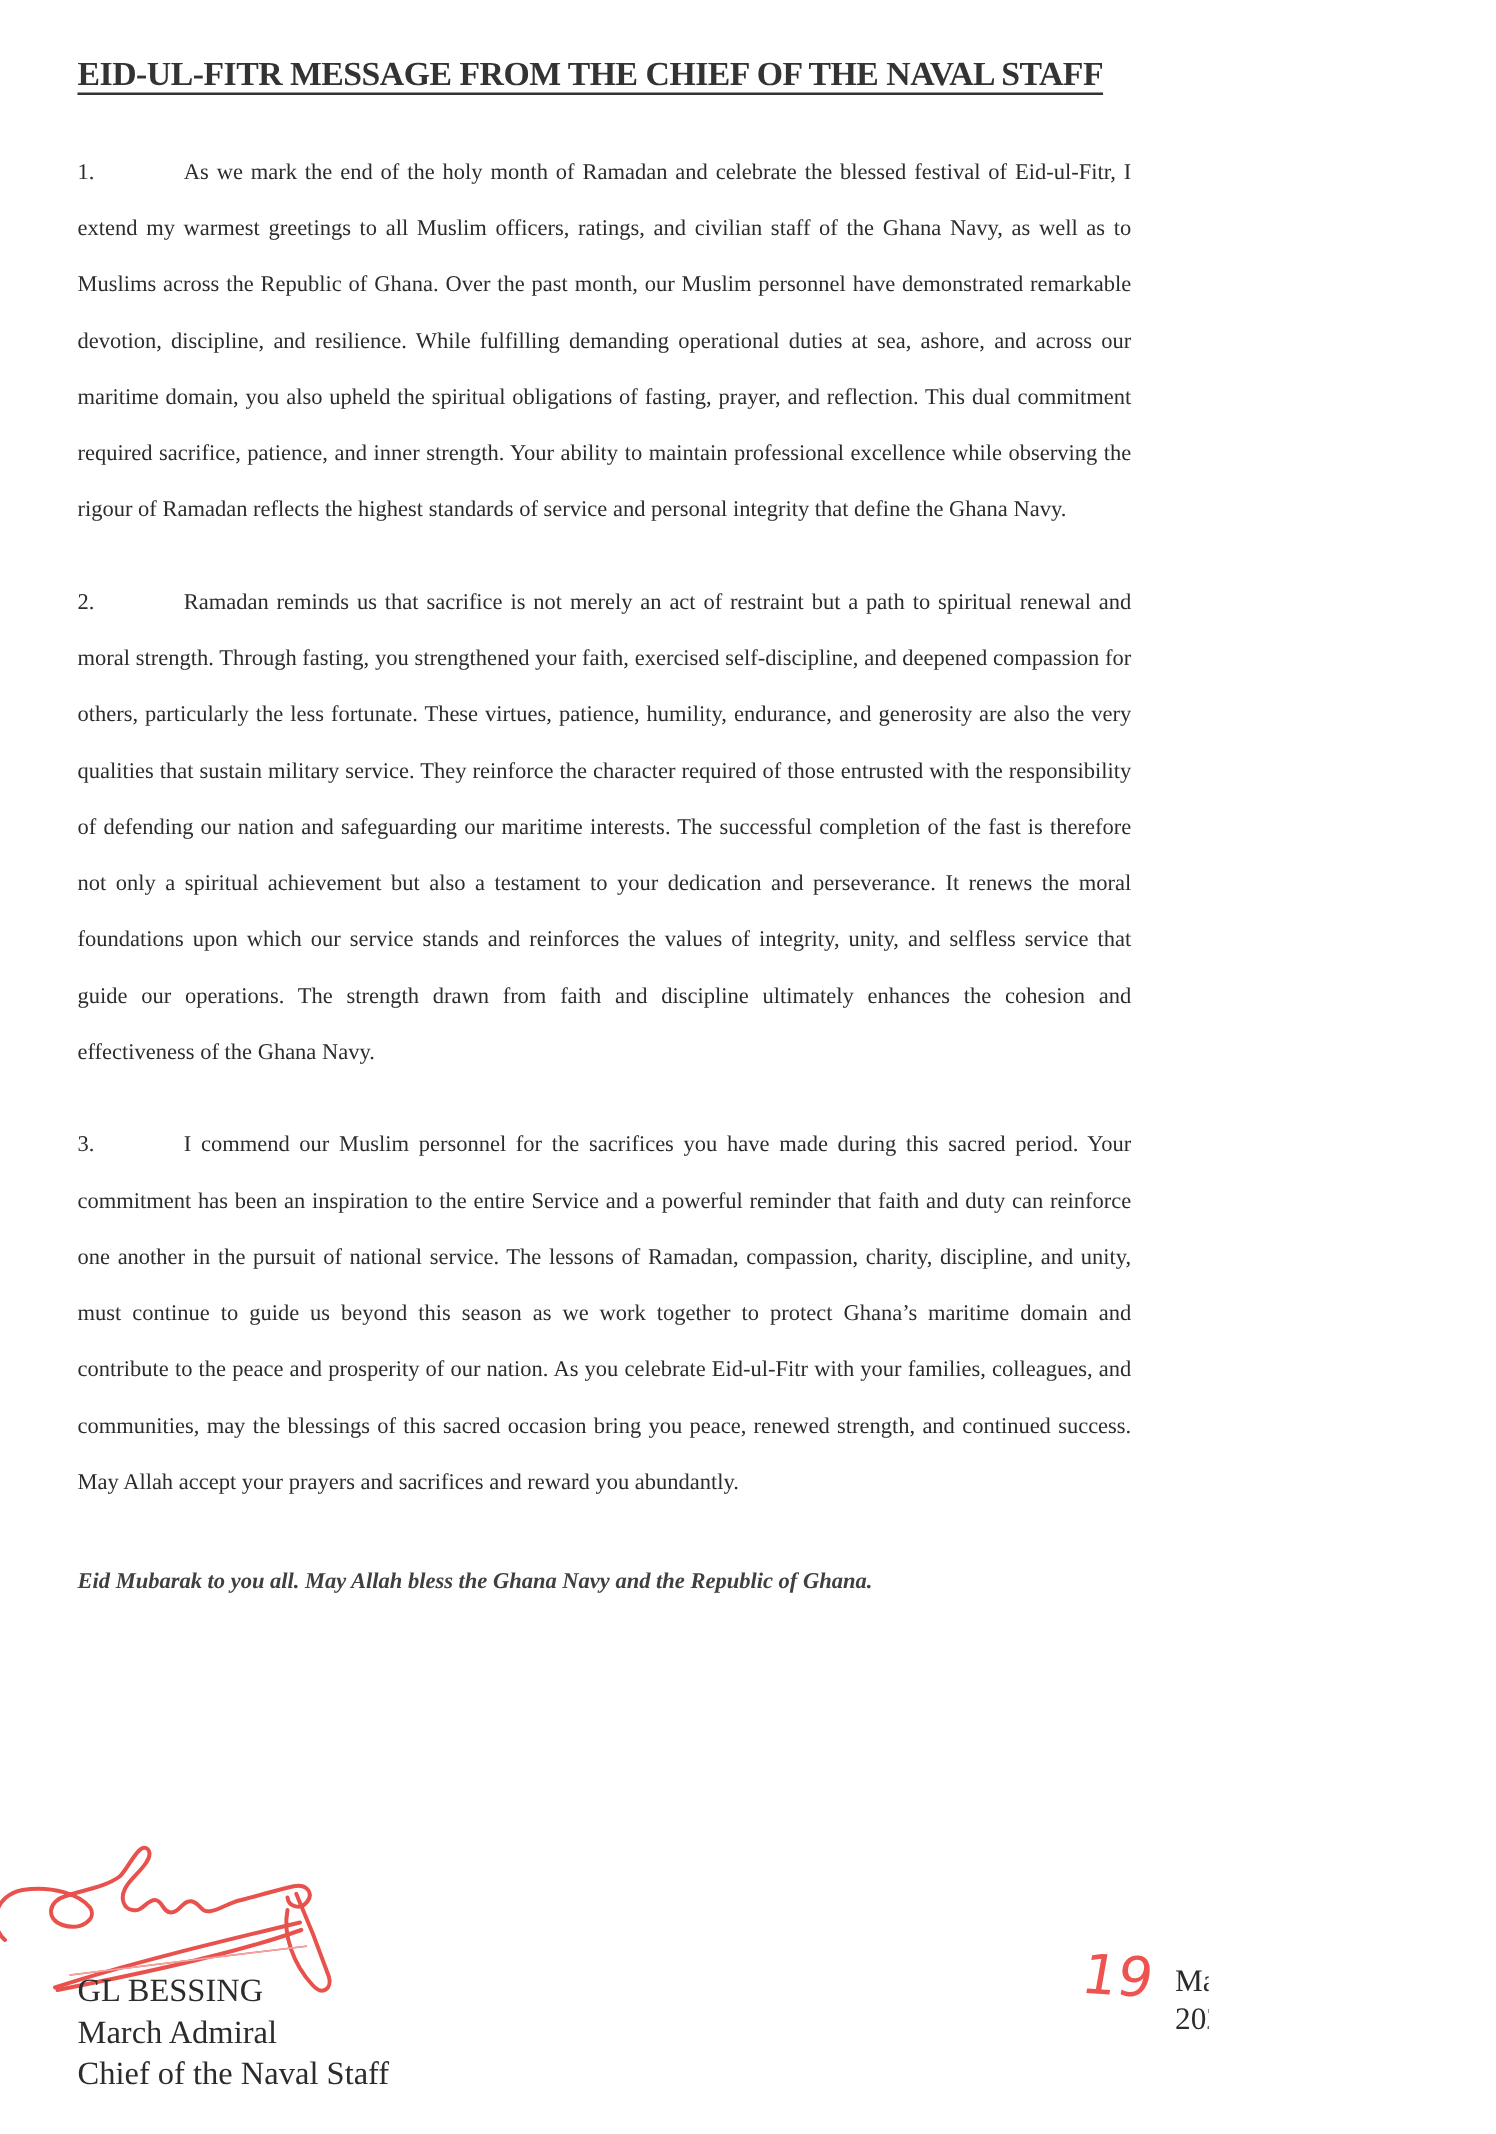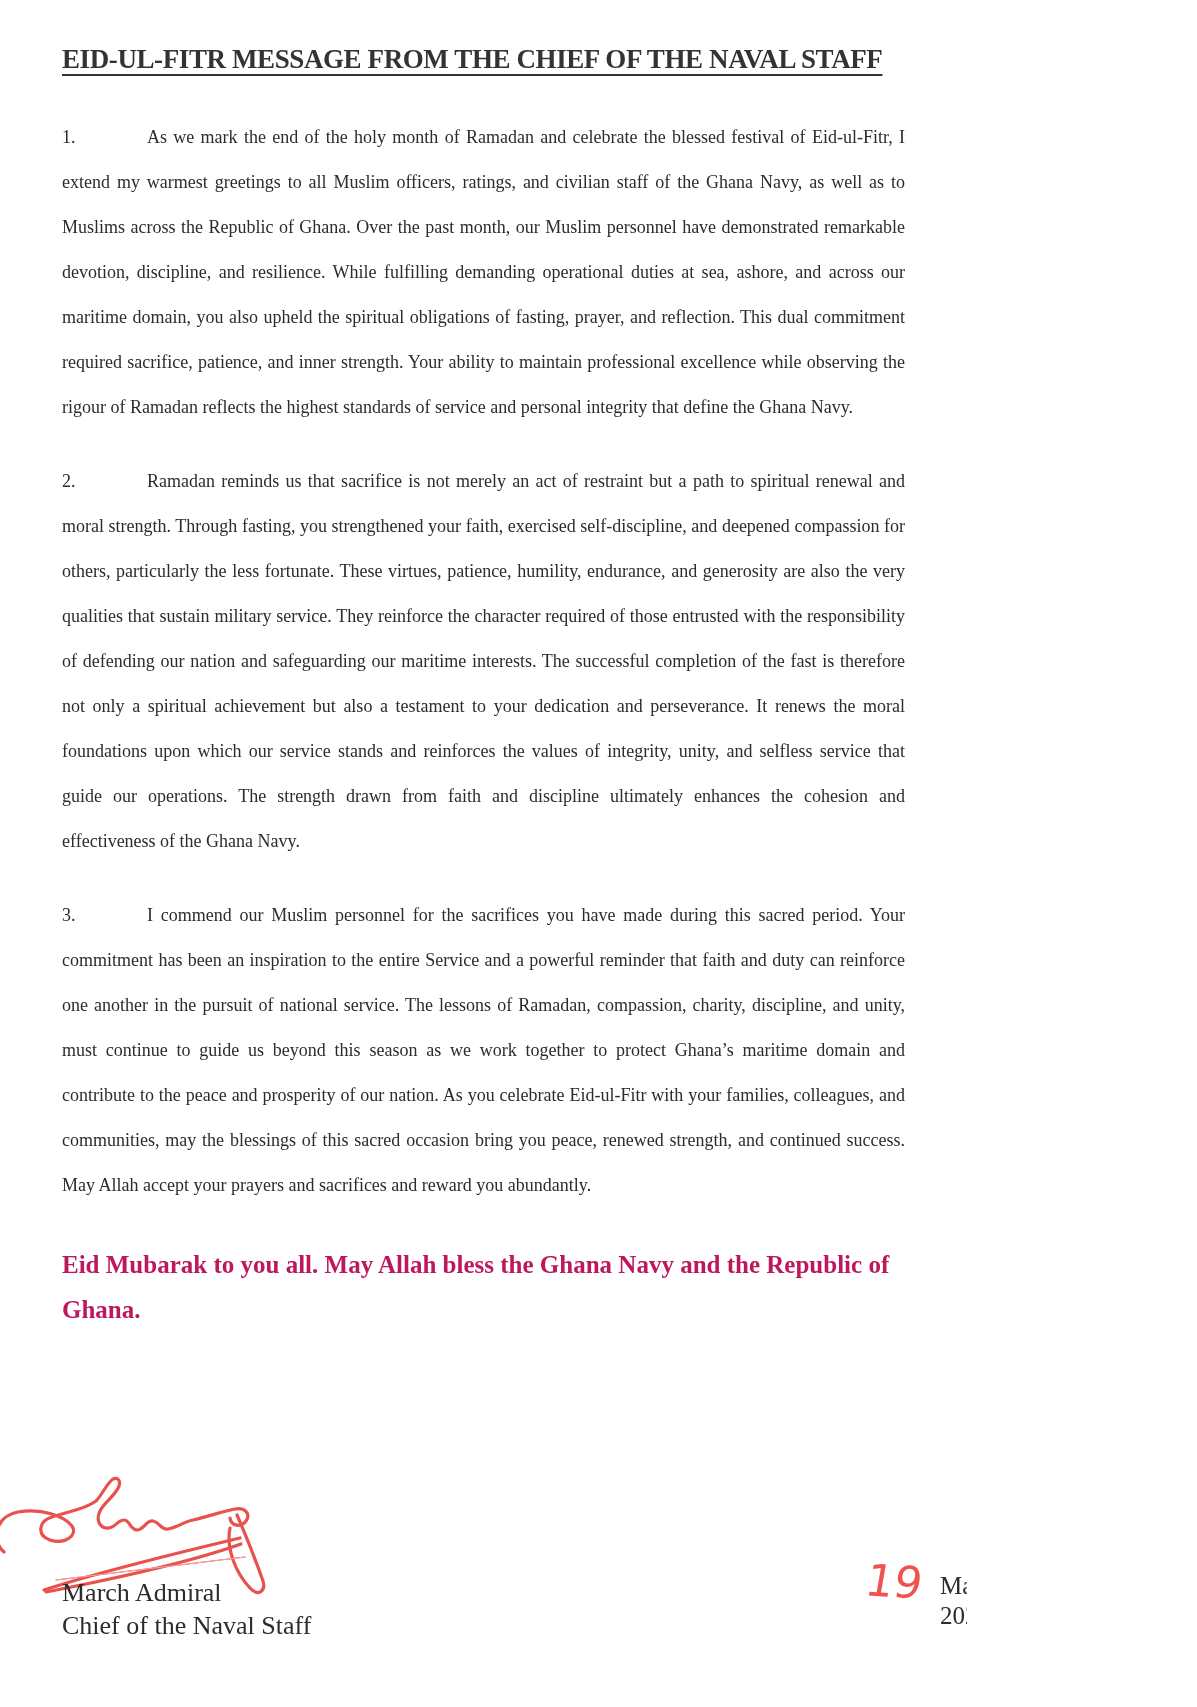--- a/index.html
+++ b/index.html
@@ -34,24 +34,25 @@
     line-height: 45px;
     text-align: justify;
     margin: 0 0 29px 0;
     color: #2c2c2c;
   }
   .pnum {
     display: inline-block;
     width: 85px;
   }
   .closing {
-    font-size: 25px;
+    font-size: 18px;
     line-height: 45px;
     font-weight: bold;
-    color: #be185d;
+    font-style: italic;
+    color: #404040;
     margin: 34px 0 0 0;
   }
   .sig-svg {
     position: absolute;
     left: -6px;
     top: 1468px;
     width: 300px;
     height: 158px;
   }
   .sig-text {
@@ -128,20 +129,21 @@
                C 272 123, 264 129, 256 120
                C 241 104, 232 80, 236 60"></path>
       <path d="M 50 122 C 108 103, 183 85, 246 70"></path>
       <path d="M 52 124 C 114 112, 194 95, 247 76"></path>
       <path d="M 62 112 L 251 89" stroke-width="1.2" stroke="#f executable4a6a4"></path>
     </g>
     <path d="M 62 112 L 251 89" stroke="#f4a6a4" stroke-width="1.2" fill="none"></path>
   </svg>
 
   <div class="sig-text">
+    <div>GL BESSING</div>
     <div>March Admiral</div>
     <div>Chief of the Naval Staff</div>
   </div>
 
   <div class="date-block">
     <span class="date-day">19</span>
     <span class="date-monthyear">March 2026</span>
   </div>
 </div>
 

